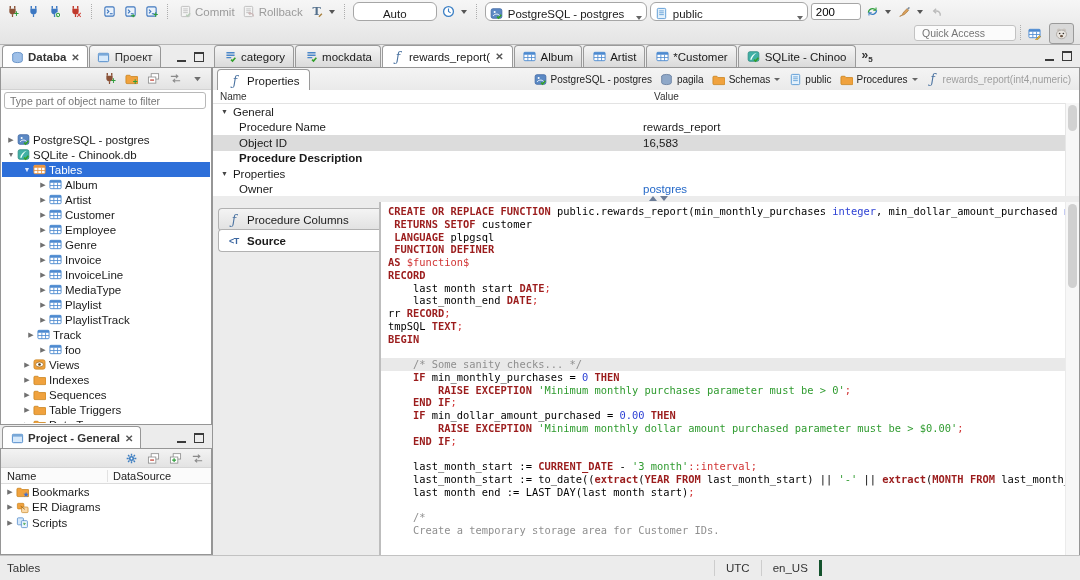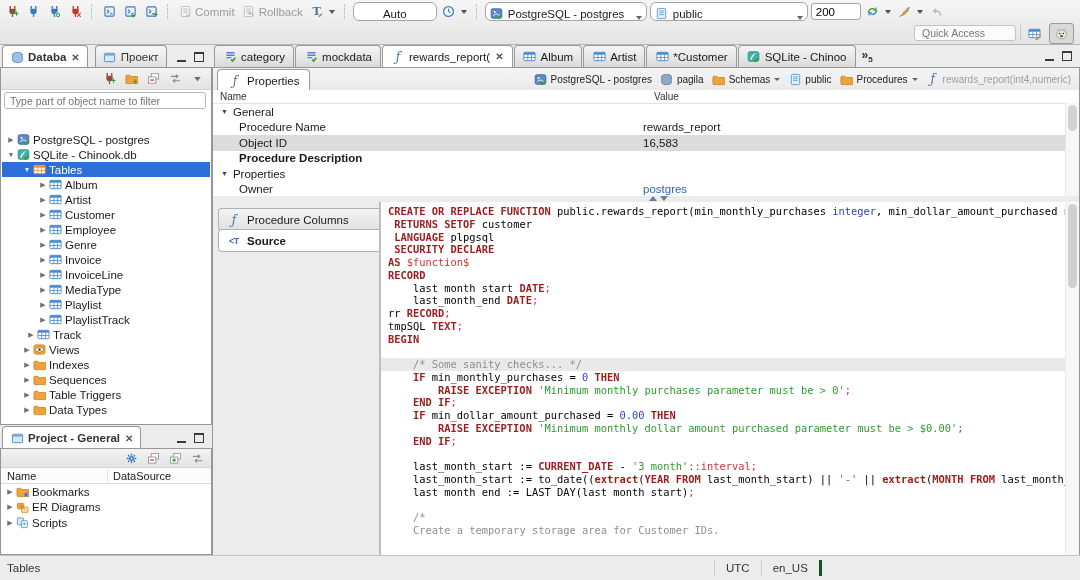--- a/index.html
+++ b/index.html
@@ -21,21 +21,21 @@
   .combo .combo-arrow{margin-left:auto;width:0;height:0;border-left:3.5px solid transparent;border-right:3.5px solid transparent;border-top:4px solid #666}
   .combo.center{justify-content:center}
   .tb-input{height:15px;border:1px solid #a6a6a6;border-radius:3px;font-size:11.5px;padding:0 4px;font-family:"Liberation Sans",sans-serif}
   #quick-access{position:absolute;right:64px;top:25px;width:86px;height:14px;border:1px solid #c2c2c2;border-radius:3px;font-size:10.5px;color:#999;padding:0 7px;background:#fbfbfb;font-family:"Liberation Sans",sans-serif}
   .persp{position:absolute;top:23px;width:23px;height:19px;display:flex;align-items:center;justify-content:center;border-radius:3px;border:1px solid transparent}
   #persp-a{right:33px}
   #persp-b{right:6px;background:#d9d9d9;border-color:#9a9a9a}
   #tb-sep-right{position:absolute;right:59px;top:25px;height:15px;border-left:1px dotted #adadad}
   
   .view{position:absolute}
-  .vtabbar{position:absolute;left:0;top:0;right:0;height:24px;display:flex;align-items:flex-end;padding-left:2px;gap:7px}
+  .vtabbar{position:absolute;left:0;top:0;right:0;height:24px;display:flex;align-items:flex-end;padding-left:2px;gap:1px}
   .vtab{display:flex;align-items:center;gap:4px;height:22px;padding:0 7px;border:1px solid #969696;border-bottom:none;border-radius:4px 4px 0 0;background:linear-gradient(#f8f8f8,#dedede);font-size:11.5px;color:#333;white-space:nowrap}
   .vtab.active{background:#fff;font-weight:bold}
   .tab-close{font-size:10px;color:#555;font-weight:bold;margin-left:1px}
   .win-ctrl{margin-left:auto;display:flex;gap:8px;align-items:center;padding-right:8px;height:22px}
   .w-min{width:9px;height:7px;border-bottom:2px solid #3a3a3a}
   .w-max{width:8px;height:7px;border:1px solid #3a3a3a;border-top:2px solid #3a3a3a}
   .view-body{position:absolute;left:0;right:0;top:23px;bottom:0;background:#fff;border:1px solid #969696}
   #nav-panel{left:0;top:44px;width:212px;height:381px}
   #nav-tools{height:21px;background:linear-gradient(#f3f3f3,#e3e3e3);border-bottom:1px solid #d2d2d2;display:flex;justify-content:flex-end;align-items:center;gap:8px;padding:0 7px}
   #nav-filter{display:block;width:190px;margin:2px 3px 1px 3px;height:15px;border:1px solid #b8b8b8;border-radius:3px;font-size:10.5px;padding:0 5px;color:#333;font-family:"Liberation Sans",sans-serif}
@@ -535,20 +535,31 @@
             <span class="arrow">▶</span>
             <span class="ic">
               <svg width="13" height="13" viewBox="0 0 14 14" xmlns="http://www.w3.org/2000/svg">
                 <rect x="1" y="2.5" width="12" height="9" rx="1" fill="#fff" stroke="#4d8ad0"></rect>
                 <rect x="1" y="2.5" width="12" height="2.6" fill="#4d8ad0"></rect>
                 <path d="M5.2 5.1v6.4M9.2 5.1v6.4M1 8.1h12" stroke="#4d8ad0" stroke-width=".9" fill="none"></path>
               </svg>
             </span>
             <span>Track</span>
           </div>
+          <div class="trow" style="padding-left:36px">
+            <span class="arrow">▶</span>
+            <span class="ic">
+              <svg width="13" height="13" viewBox="0 0 14 14" xmlns="http://www.w3.org/2000/svg">
+                <rect x="1" y="2.5" width="12" height="9" rx="1" fill="#fff" stroke="#4d8ad0"></rect>
+                <rect x="1" y="2.5" width="12" height="2.6" fill="#4d8ad0"></rect>
+                <path d="M5.2 5.1v6.4M9.2 5.1v6.4M1 8.1h12" stroke="#4d8ad0" stroke-width=".9" fill="none"></path>
+              </svg>
+            </span>
+            <span>foo</span>
+          </div>
           <div class="trow" style="padding-left:20px">
             <span class="arrow">▶</span>
             <span class="ic">
               <svg width="13" height="13" viewBox="0 0 14 14" xmlns="http://www.w3.org/2000/svg">
                 <rect x="1" y="2" width="12" height="10" rx="2" fill="#f0a23e" stroke="#c57f17" stroke-width=".7"></rect>
                 <ellipse cx="7" cy="7" rx="4.2" ry="2.7" fill="#fff" stroke="#8a5a10" stroke-width=".7"></ellipse>
                 <circle cx="7" cy="7" r="1.4" fill="#5a3c0a"></circle>
               </svg>
             </span>
             <span>Views</span>
@@ -880,21 +891,21 @@
                 <span class="ic-src">&lt;T</span>
               </span>
               <span>Source</span>
             </span>
           </div>
         <div id="code">
           <div id="code-lines">
               <div class="cl"><span class="k">CREATE OR REPLACE FUNCTION</span><span class="p"> public.rewards_report(min_monthly_purchases </span><span class="t">integer</span><span class="p">, min_dollar_amount_purchased </span><span class="t">numeric</span></div>
               <div class="cl"><span class="p"> </span><span class="k">RETURNS SETOF</span><span class="p"> customer</span></div>
               <div class="cl"><span class="p"> </span><span class="k">LANGUAGE</span><span class="p"> plpgsql</span></div>
-              <div class="cl"><span class="p"> </span><span class="k">SECURITY DECLARE</span></div>
+              <div class="cl"><span class="p"> </span><span class="k">FUNCTION DEFINER</span></div>
               <div class="cl"><span class="k">AS</span><span class="p"> </span><span class="r">$function$</span></div>
               <div class="cl"><span class="k">RECORD</span></div>
               <div class="cl"><span class="p">    last_month_start </span><span class="k">DATE</span><span class="r">;</span></div>
               <div class="cl"><span class="p">    last_month_end </span><span class="k">DATE</span><span class="r">;</span></div>
               <div class="cl"><span class="p">rr </span><span class="k">RECORD</span><span class="r">;</span></div>
               <div class="cl"><span class="p">tmpSQL </span><span class="k">TEXT</span><span class="r">;</span></div>
               <div class="cl"><span class="k">BEGIN</span></div>
               <div class="cl"> </div>
               <div class="cl hl"><span class="p">    </span><span class="c">/* Some sanity checks... */</span></div>
               <div class="cl"><span class="p">    </span><span class="k">IF</span><span class="p"> min_monthly_purchases = </span><span class="n">0</span><span class="p"> </span><span class="k">THEN</span></div>

